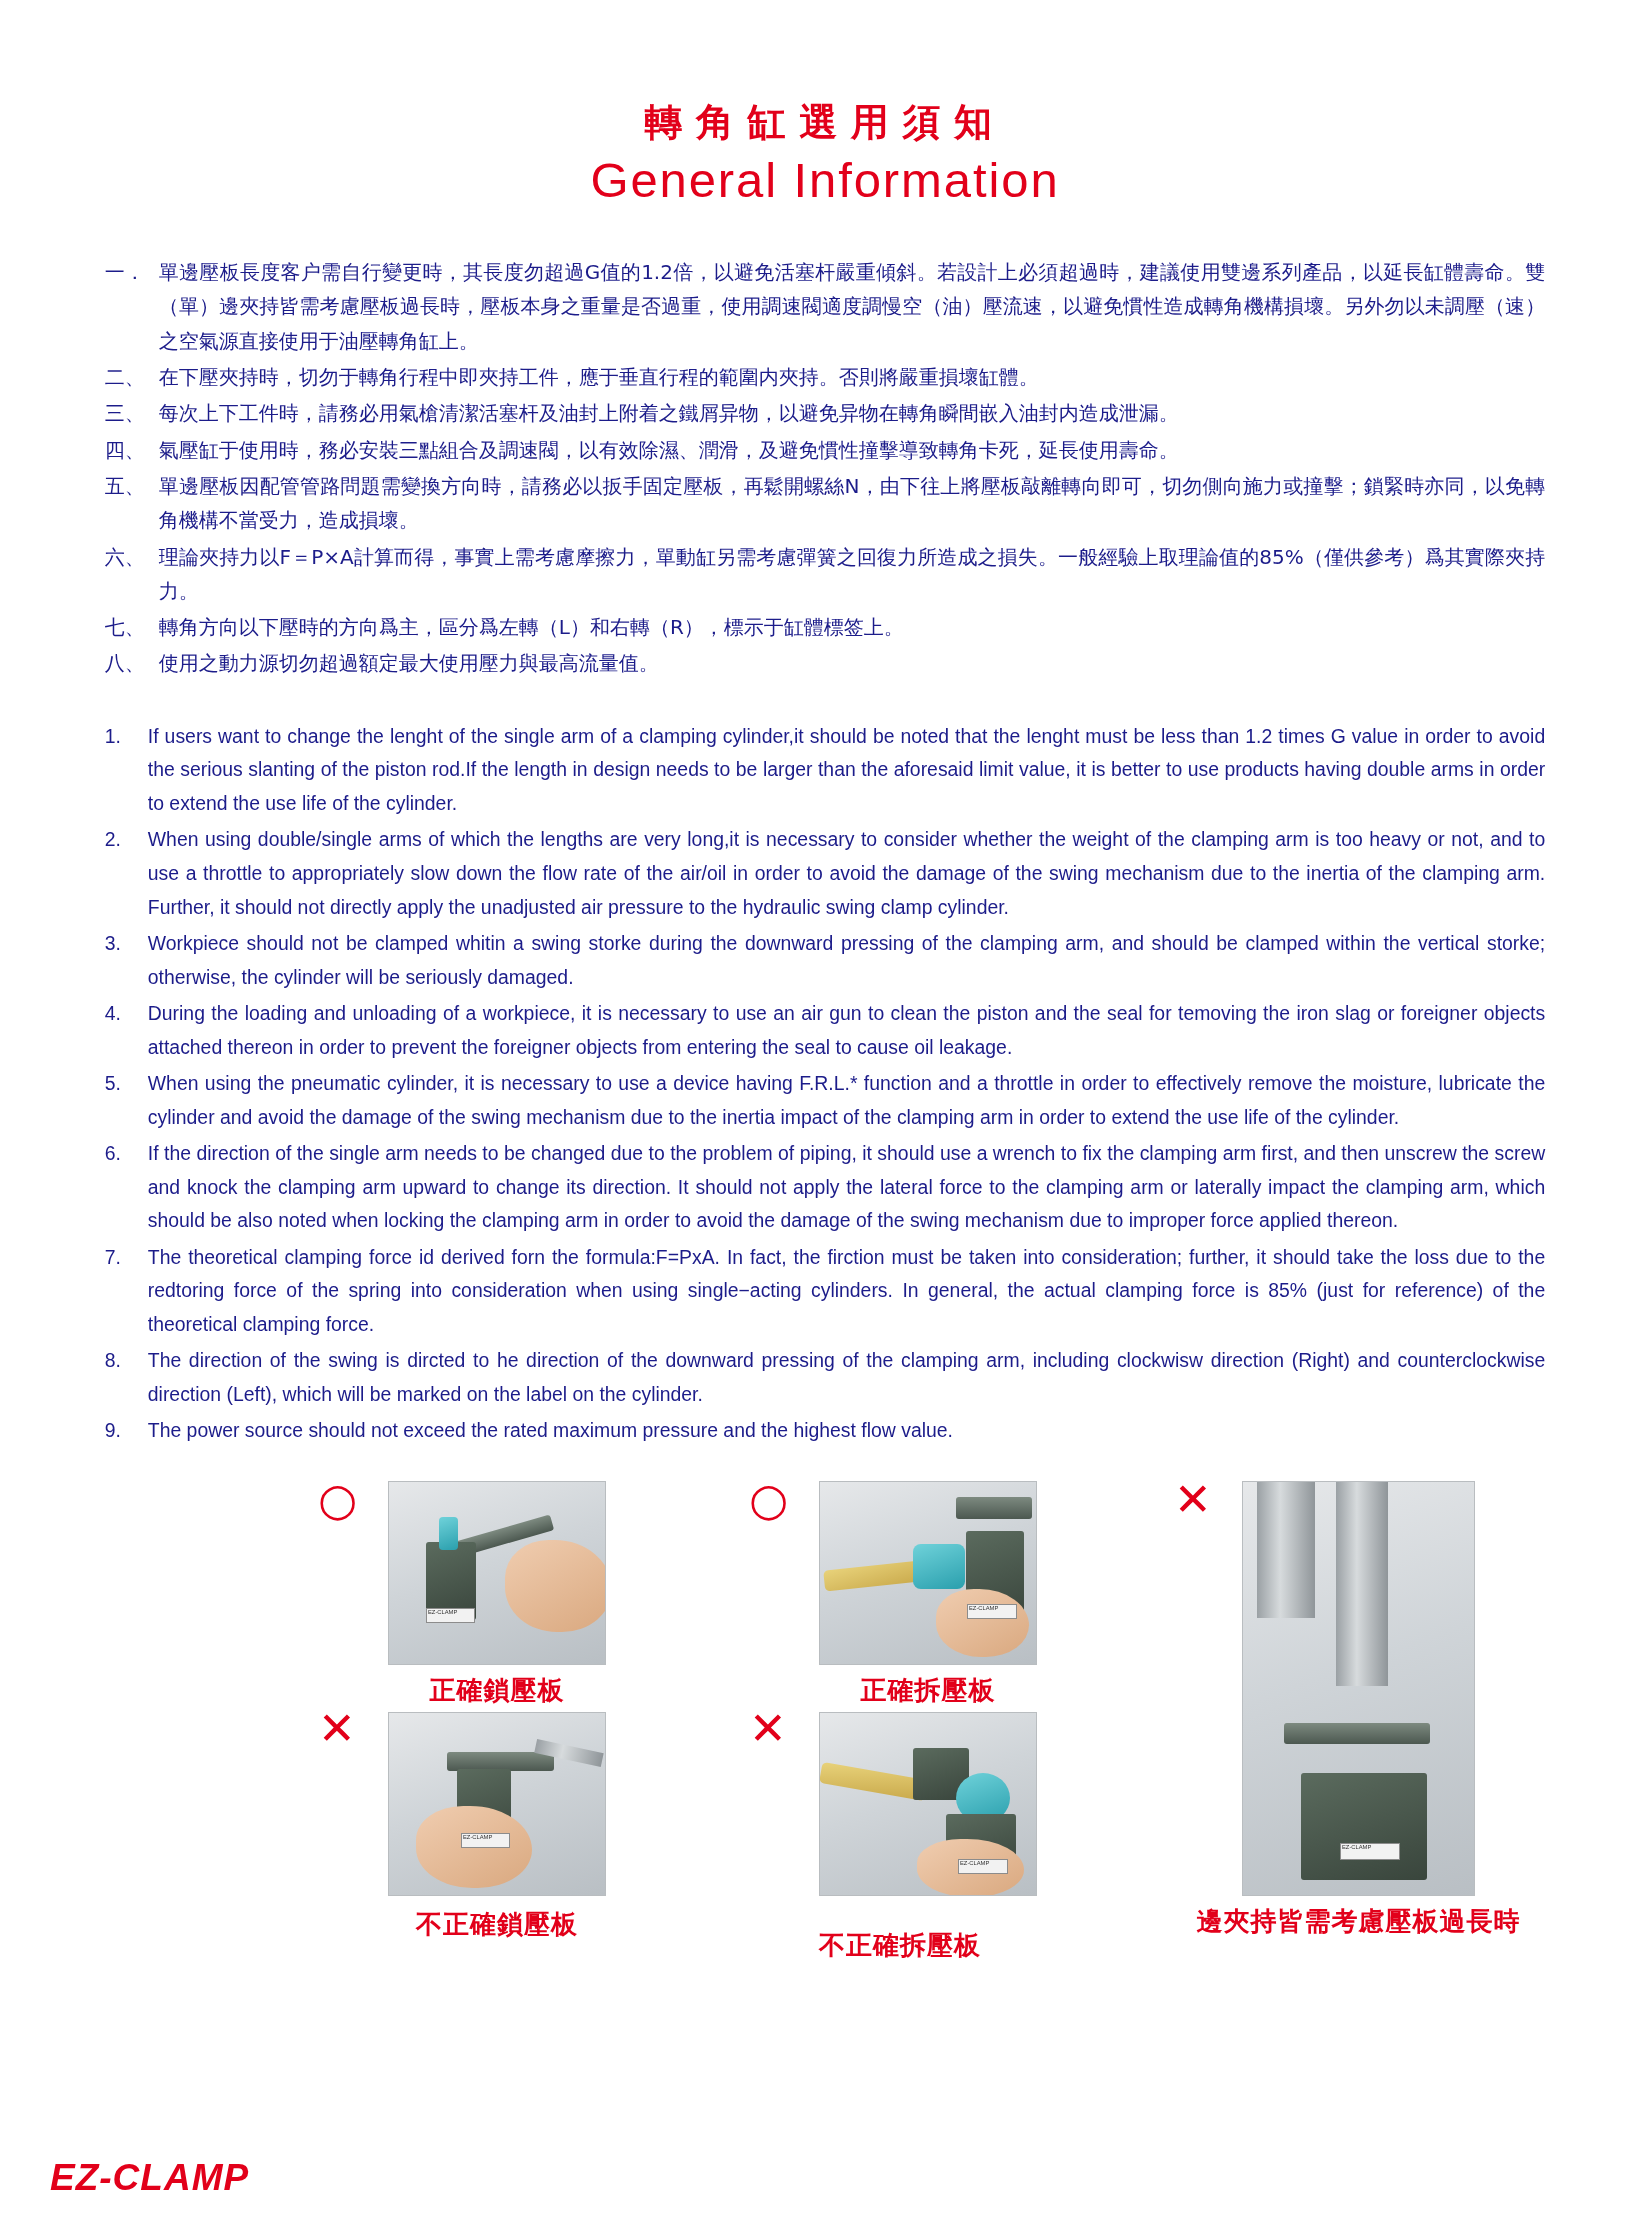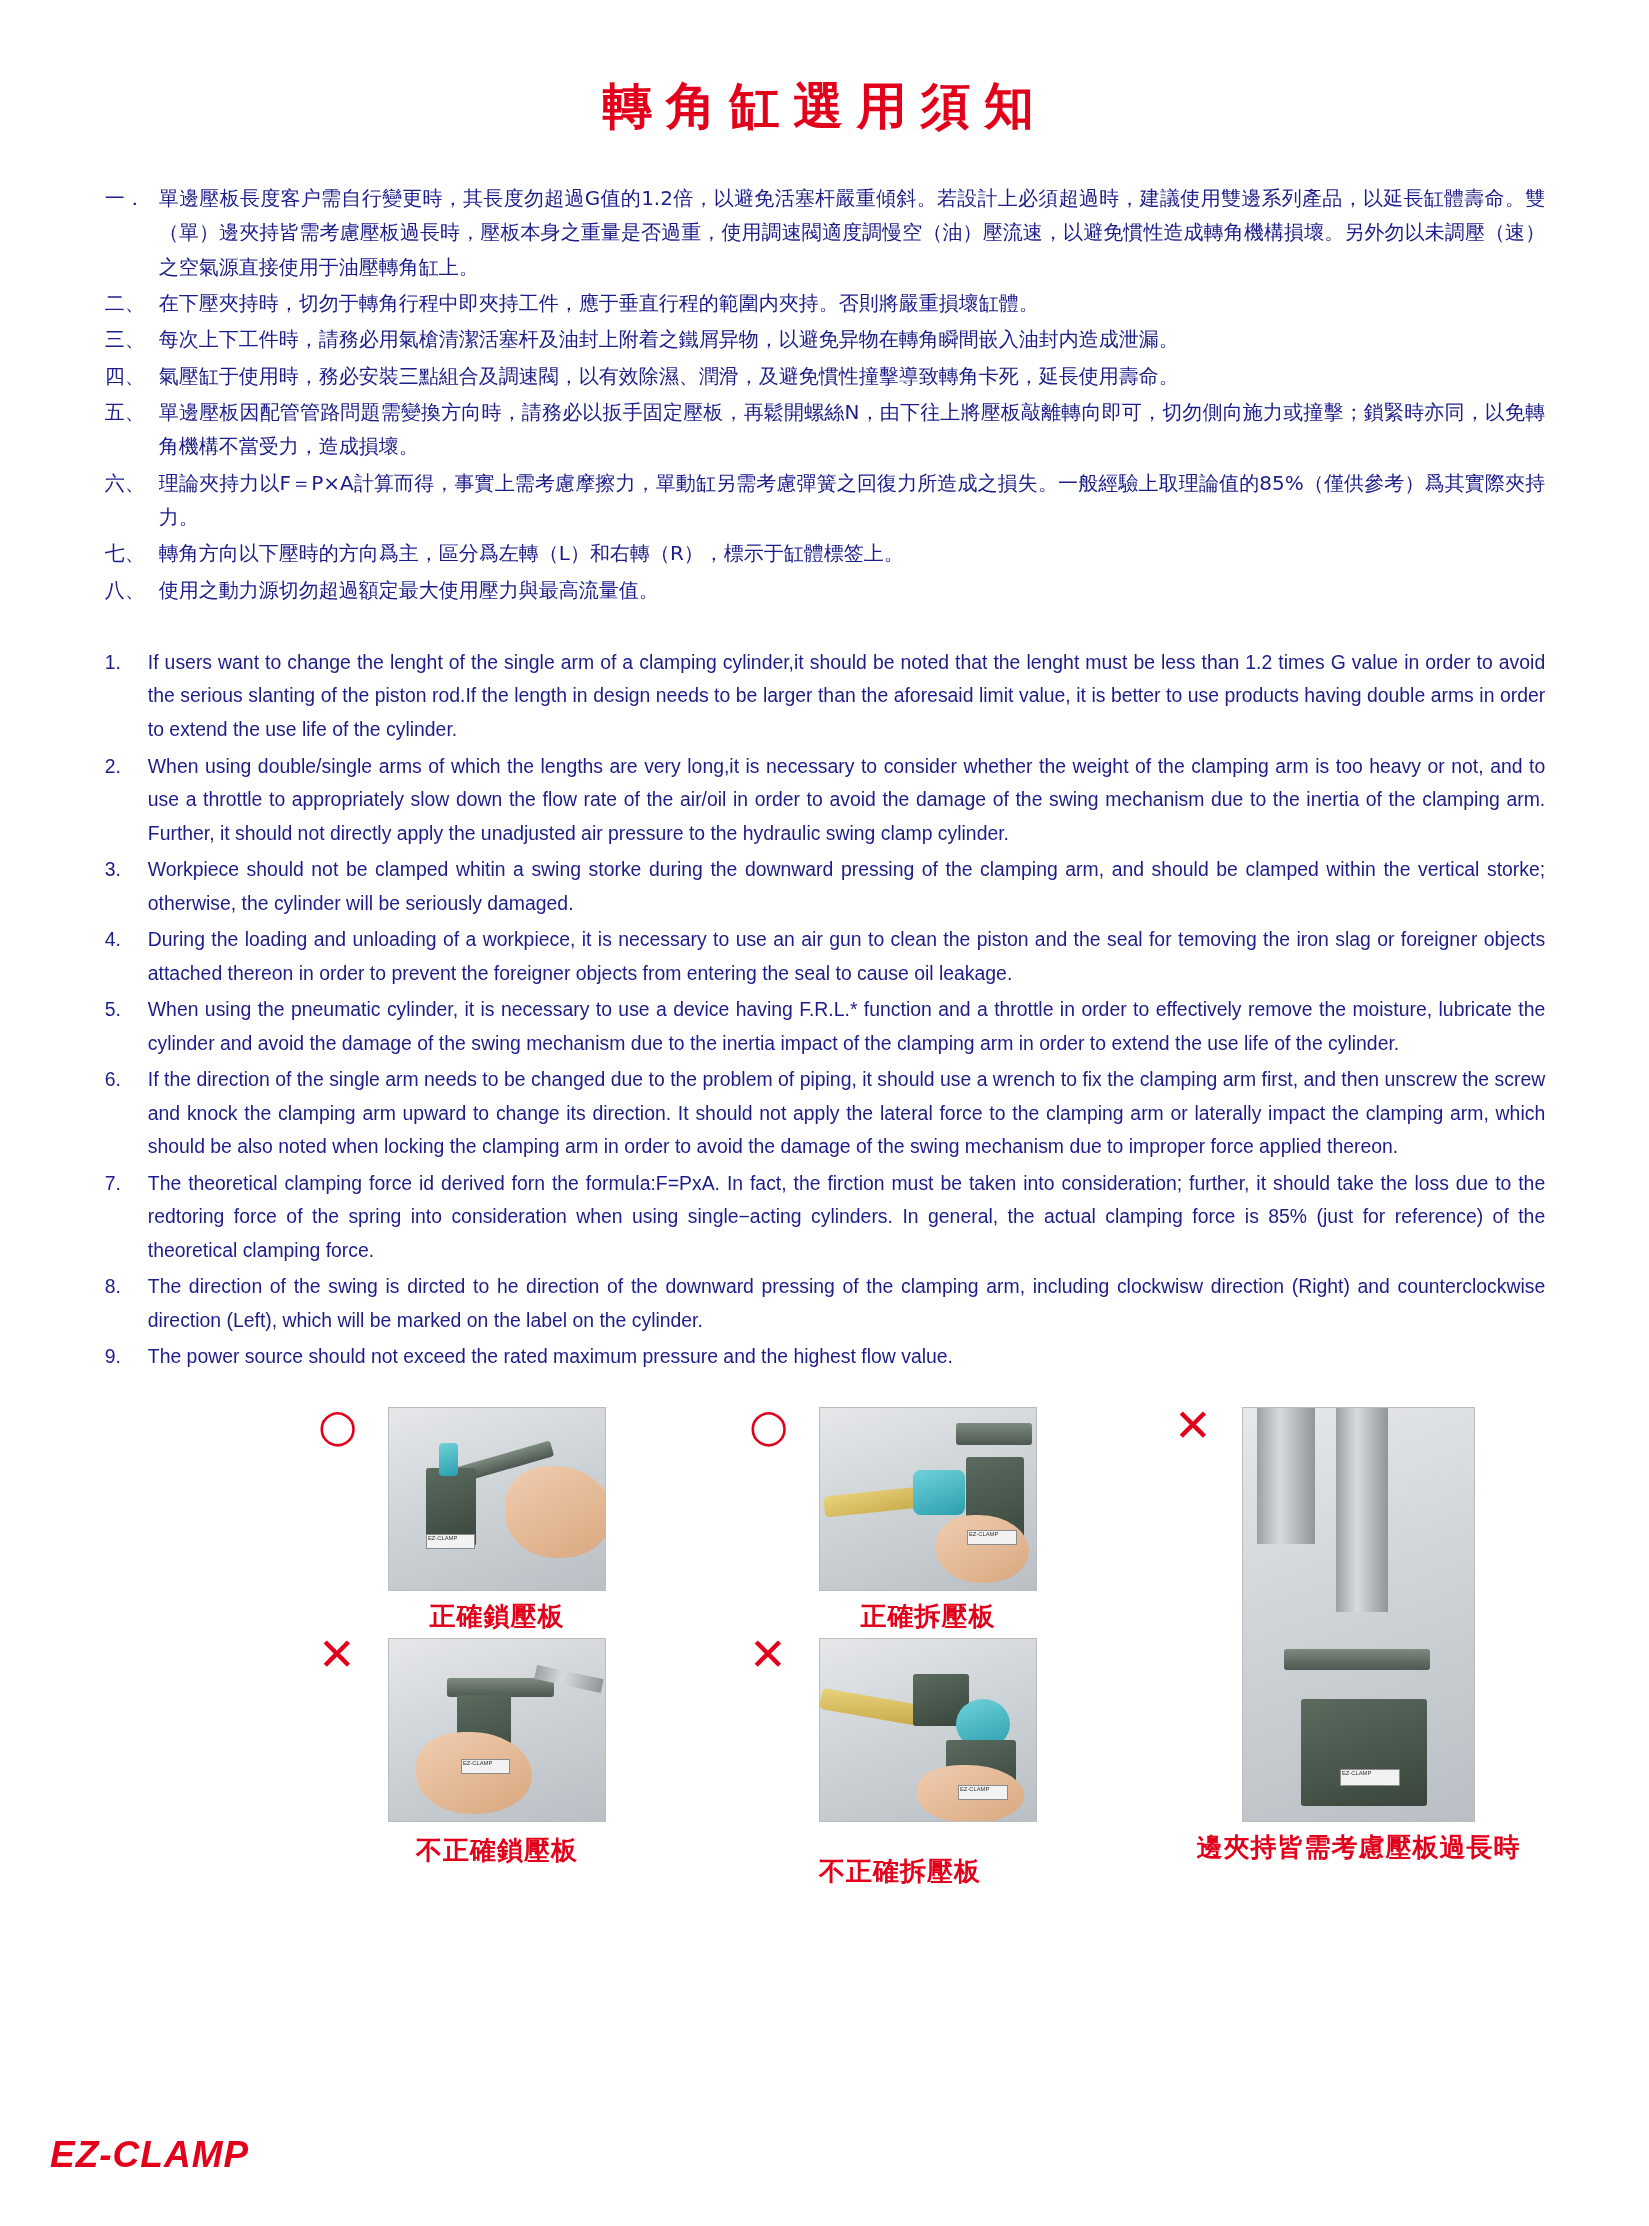--- a/index.html
+++ b/index.html
@@ -20,25 +20,26 @@
     position: relative;
     width: 1650px;
     height: 2226px;
     padding: 0 97px;
   }
   
   .title-zh {
     text-align: center;
     color: #e2001a;
     font-family: "DejaVu Sans", sans-serif;
-    font-size: 50px;
+    font-size: 38px;
     font-weight: bold;
     letter-spacing: 13.6px;
     padding-top: 79px;
     line-height: 1.1;
+    margin-top: 23px;
   }
   .title-en {
     text-align: center;
     color: #e2001a;
     font-family: "Liberation Sans", sans-serif;
     font-size: 49px;
     font-weight: normal;
     letter-spacing: 1.9px;
     margin-top: 7.8px;
     line-height: 1.15;
@@ -186,20 +187,21 @@
     color: #e2001a;
     letter-spacing: 1px;
   }
 </style>
 </head>
 <body>
 
 <div class="page">
 
   <div class="title-zh">轉角缸選用須知</div>
+  <div class="title-en">General Information</div>
 
   <div class="zh-list">
     <div class="zh-item">
       <div class="zh-num">一．</div>
       <div class="zh-text">單邊壓板長度客户需自行變更時，其長度勿超過G值的1.2倍，以避免活塞杆嚴重傾斜。若設計上必須超過時，建議使用雙邊系列產品，以延長缸體壽命。雙（單）邊夾持皆需考慮壓板過長時，壓板本身之重量是否過重，使用調速閥適度調慢空（油）壓流速，以避免慣性造成轉角機構損壞。另外勿以未調壓（速）之空氣源直接使用于油壓轉角缸上。</div>
     </div>
     <div class="zh-item">
       <div class="zh-num">二、</div>
       <div class="zh-text">在下壓夾持時，切勿于轉角行程中即夾持工件，應于垂直行程的範圍内夾持。否則將嚴重損壞缸體。</div>
     </div>

